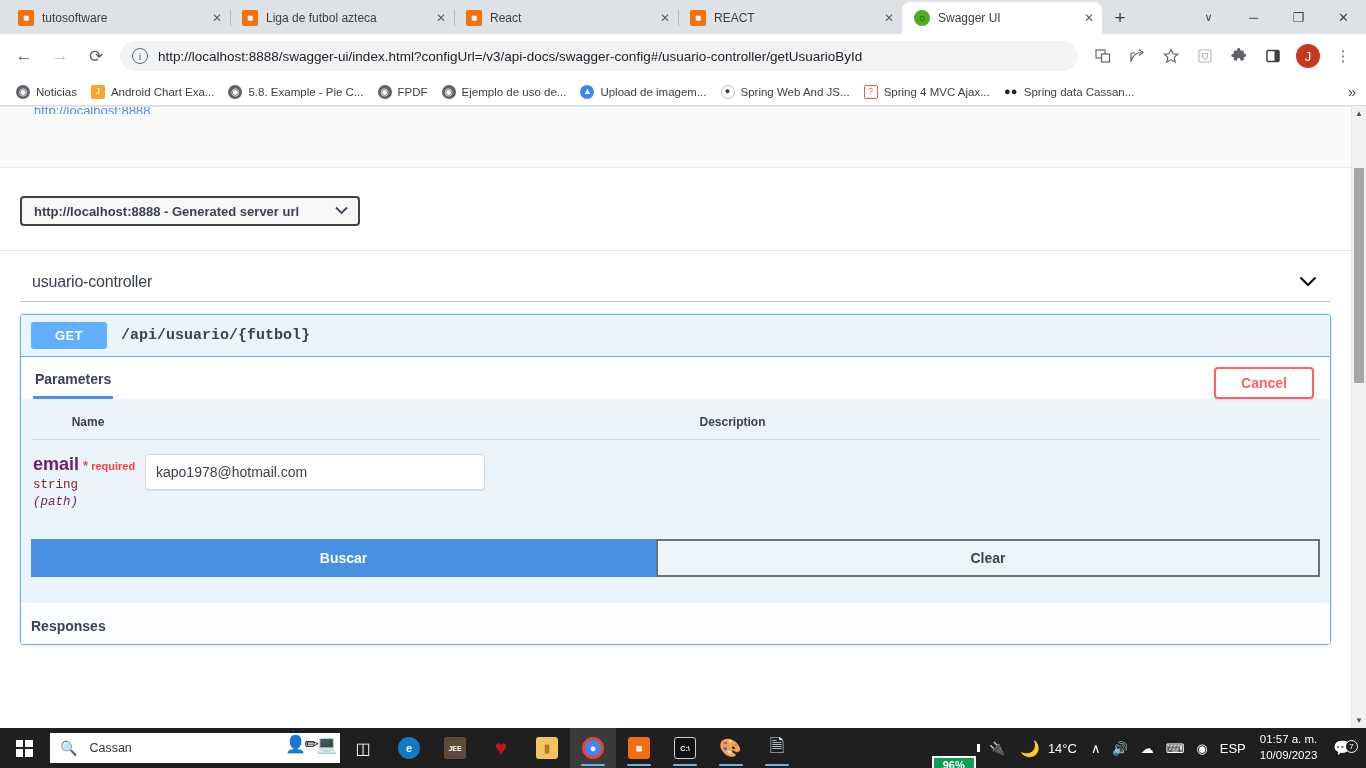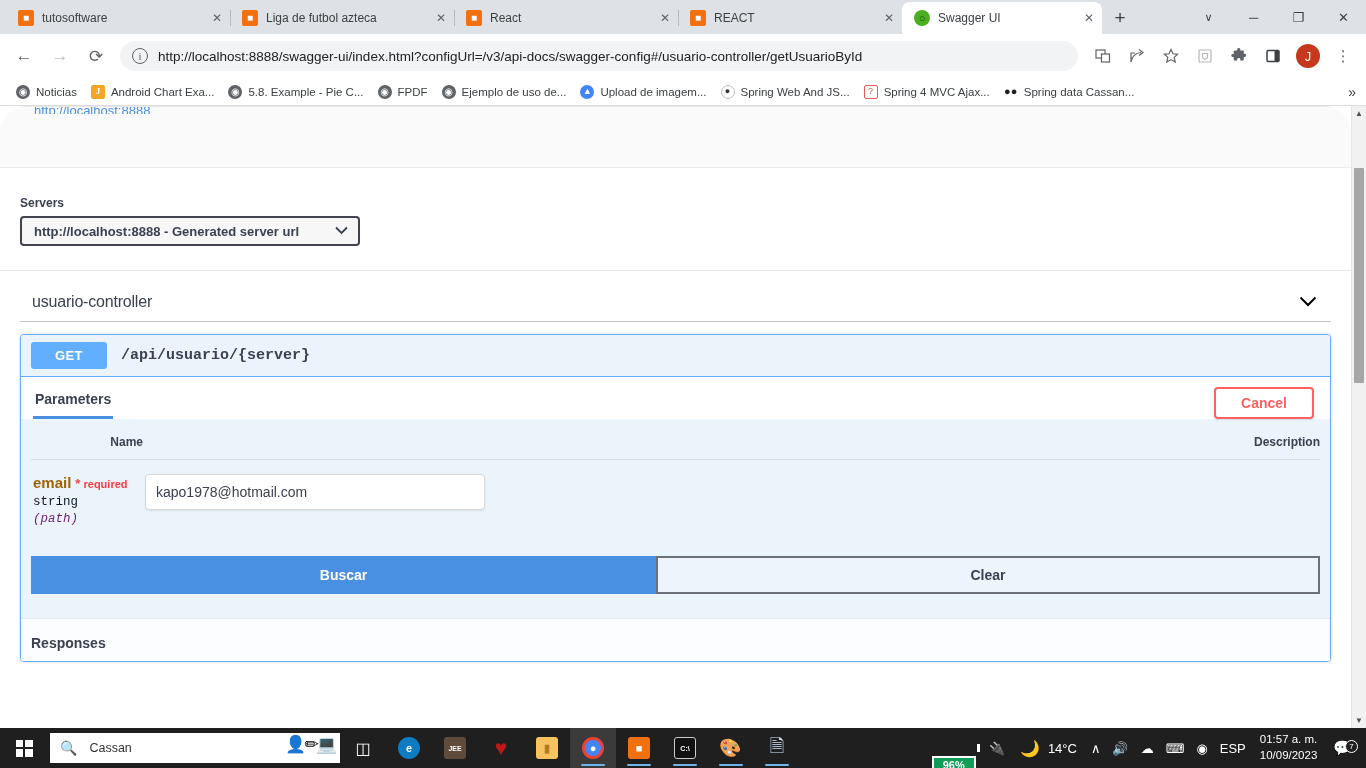--- a/index.html
+++ b/index.html
@@ -211,21 +211,20 @@
     flex: 1;
     position: relative;
     background: #ffffff;
     overflow: hidden;
   }
   .page {
     position: absolute;
     inset: 0 15px 0 0;
     background: #ffffff;
     overflow: hidden;
-    border-radius: 27px;
   }
   .topstrip {
     height: 62px;
     background: #fafafa;
     border-bottom: 1px solid #ebebeb;
     border-top: 1px solid #e8e8e8;
     padding-left: 20px;
     padding-top: 0px;
     overflow: hidden;
   }
@@ -352,42 +351,42 @@
     text-align: center;
     font-family: "Liberation Sans", sans-serif;
     box-shadow: 0 1px 2px rgba(0,0,0,.1);
   }
   .params-area {
     background: #ebf3fb;
     padding: 16px 10px 0 10px;
   }
   .ptable { width: 100%; border-collapse: collapse; }
   .ptable th {
-    text-align: right;
+    text-align: center;
     font-size: 12px;
     color: #3b4151;
     font-weight: bold;
     padding: 0 0 10px 2px;
     border-bottom: 1px solid #d7dce2;
   }
   .ptable th.c1 { width: 112px; }
   .ptable td { vertical-align: top; padding: 14px 0 30px 2px; }
   .pname {
-    font-size: 15px;
-    font-weight: bold;
-    color: #a16207;
+    font-size: 18px;
+    font-weight: bold;
+    color: #701a75;
     font-family: "Liberation Sans", sans-serif;
   }
   .preq { color: #f93e3e; font-size: 11px; font-weight: bold; margin-left: 4px; }
   .preq .star { font-size: 13px; }
   .ptype {
     display: block;
     font-family: "Liberation Mono", monospace;
     font-size: 12.5px;
-    color: #0f172a;
+    color: #7f1d1d;
     margin-top: 3px;
   }
   .pin {
     display: block;
     font-family: "Liberation Mono", monospace;
     font-size: 12.5px;
     font-style: italic;
     color: #701a75;
     margin-top: 3px;
   }
@@ -680,21 +679,20 @@
   </div>
 
   <div class="viewport">
     <div class="page">
 
       <div class="topstrip">
         <span class="cut-link">http://localhost:8888</span>
       </div>
 
       <div class="servers-wrap">
-        <div class="servers-label">Servers</div>
         <div class="servers-select">
           <span>http://localhost:8888 - Generated server url</span>
           <span class="caret">
             <svg width="13" height="9" viewBox="0 0 13 9" fill="none" stroke="#3b4151" stroke-width="1.8">
                 <path d="M1 1.5 L6.5 7 L12 1.5"></path>
               </svg>
           </span>
         </div>
       </div>
 
@@ -706,21 +704,21 @@
           <span class="tag-caret">
             <svg width="18" height="11" viewBox="0 0 18 11" fill="none" stroke="#000" stroke-width="2">
                 <path d="M1.5 1.5 L9 9 L16.5 1.5"></path>
               </svg>
           </span>
         </div>
 
         <div class="opblock">
           <div class="opblock-summary">
             <span class="method">GET</span>
-            <span class="op-path">/api/usuario/{server}</span>
+            <span class="op-path">/api/usuario/{futbol}</span>
           </div>
 
           <div class="opblock-body">
             <div class="param-head">
               <div class="tabs-row">
                 <span class="ptab">Parameters</span>
               </div>
               <div class="cancel-btn">Cancel</div>
             </div>
 

